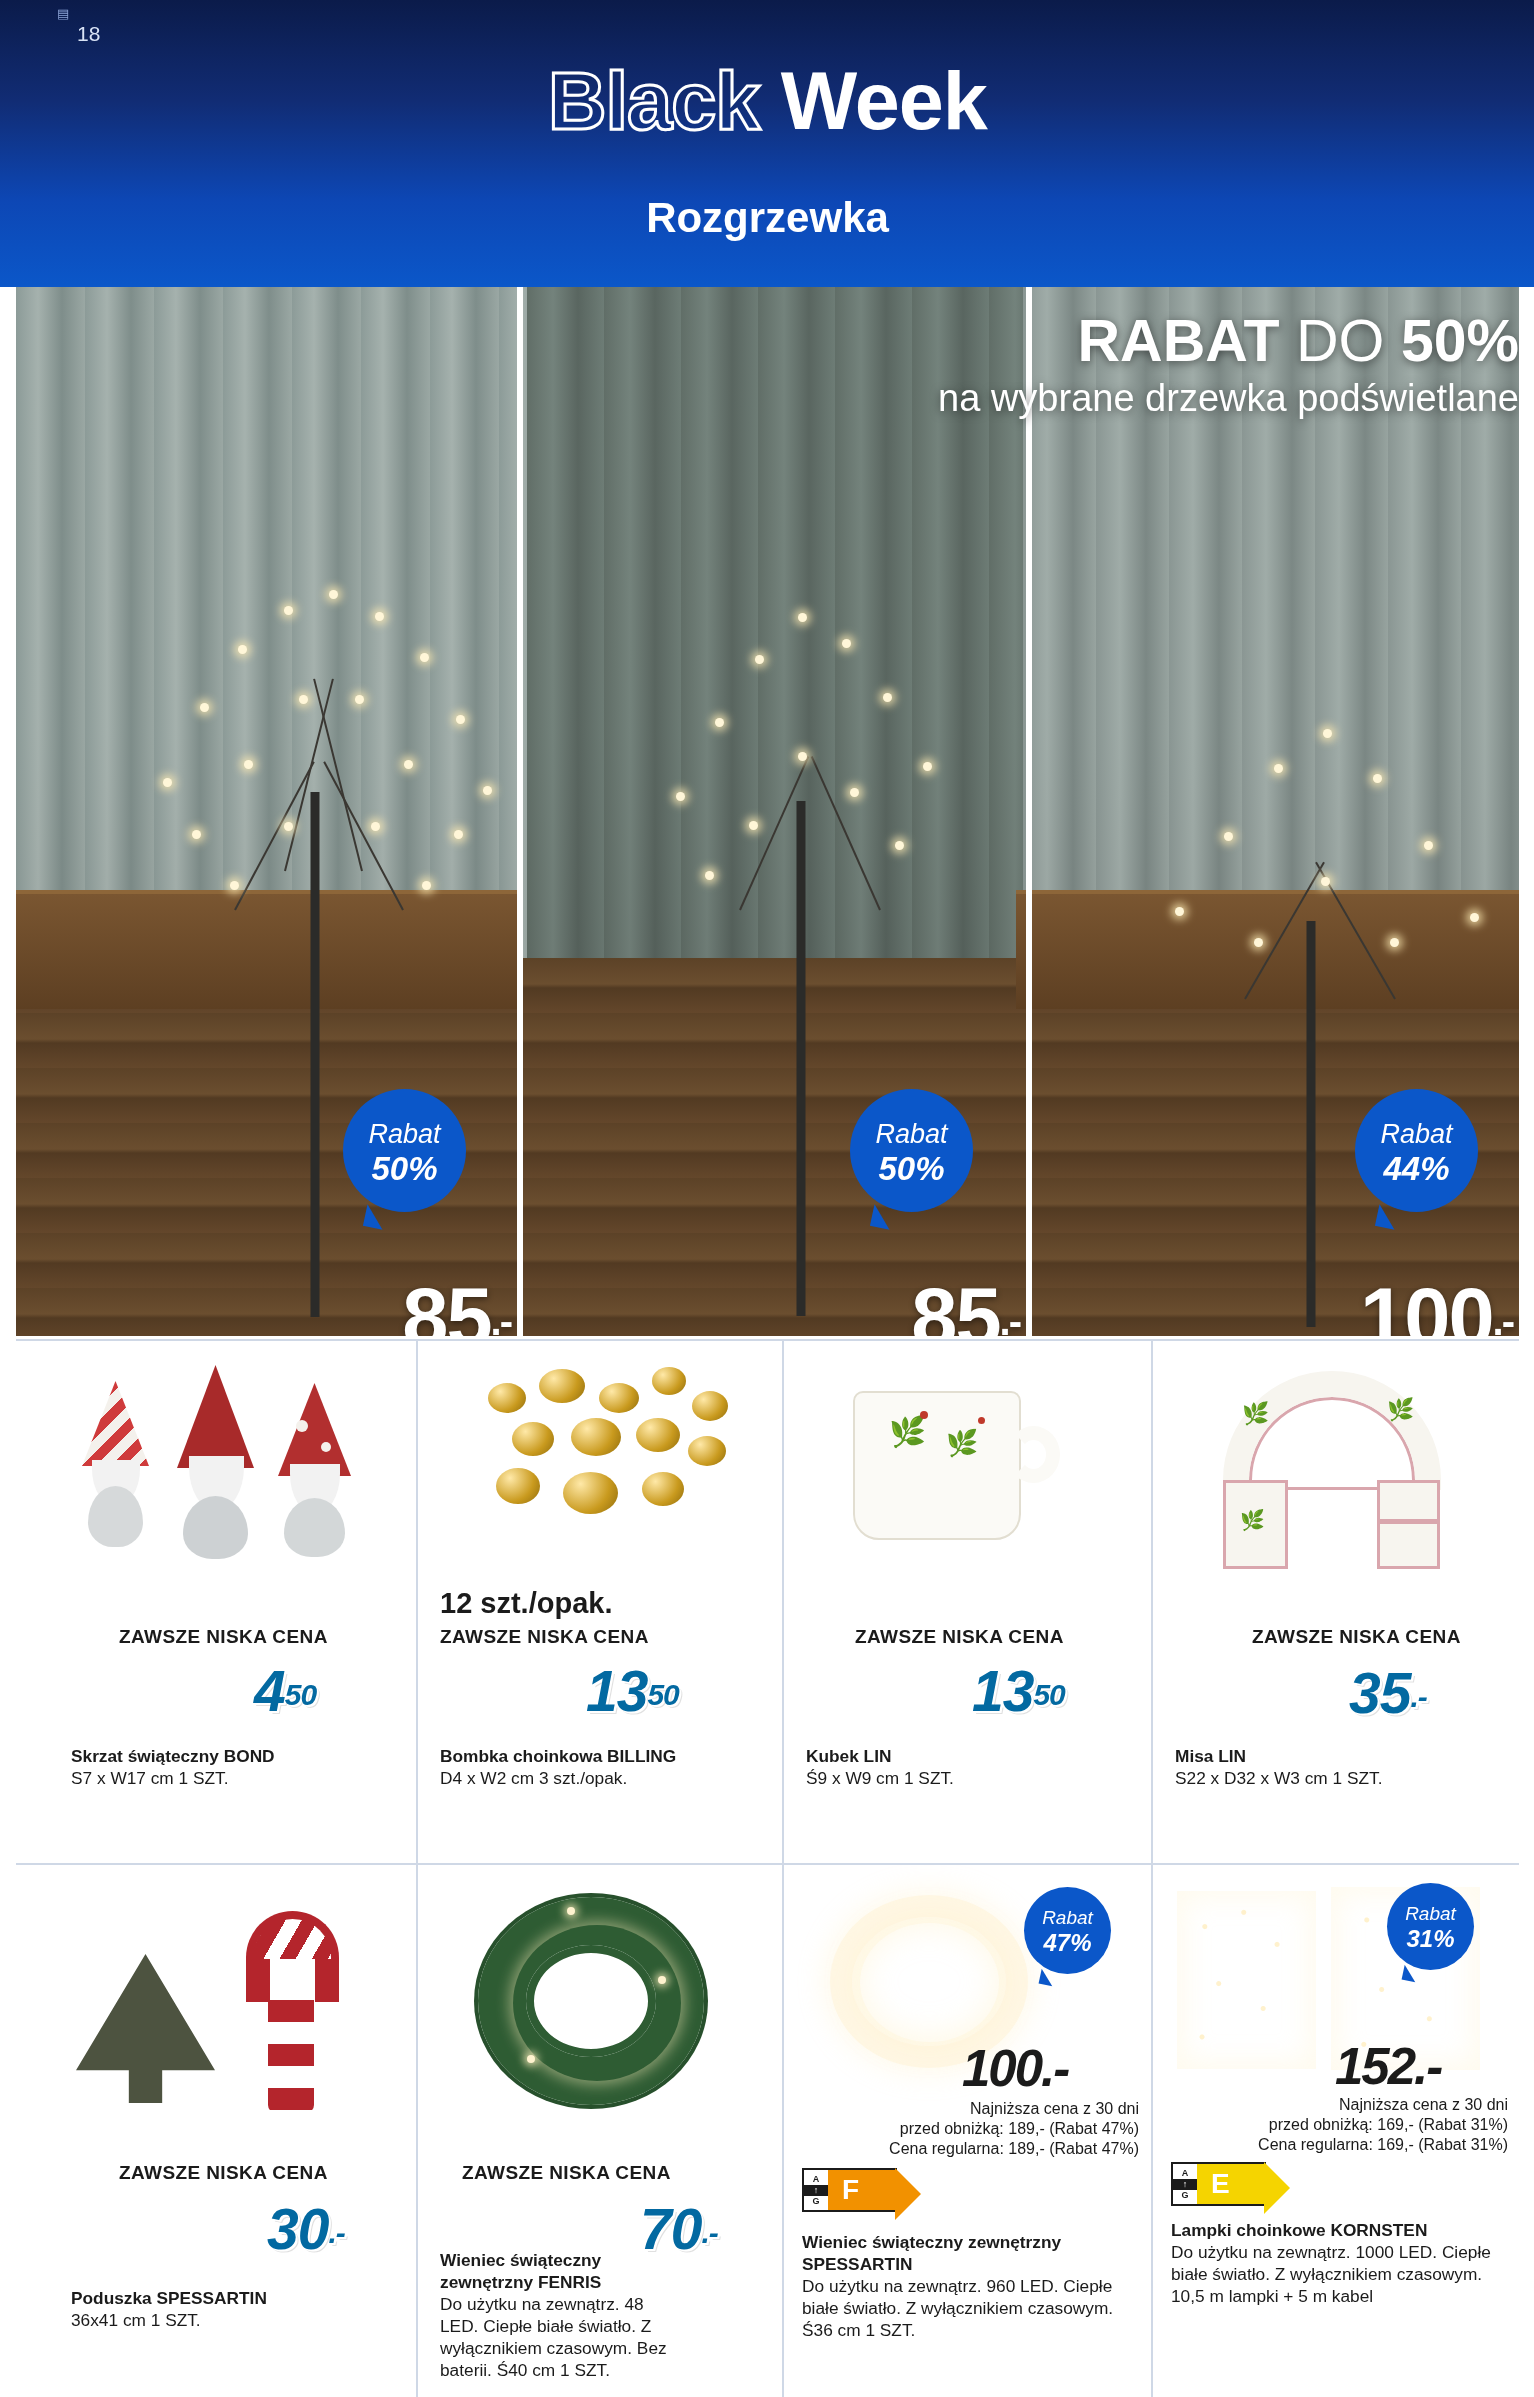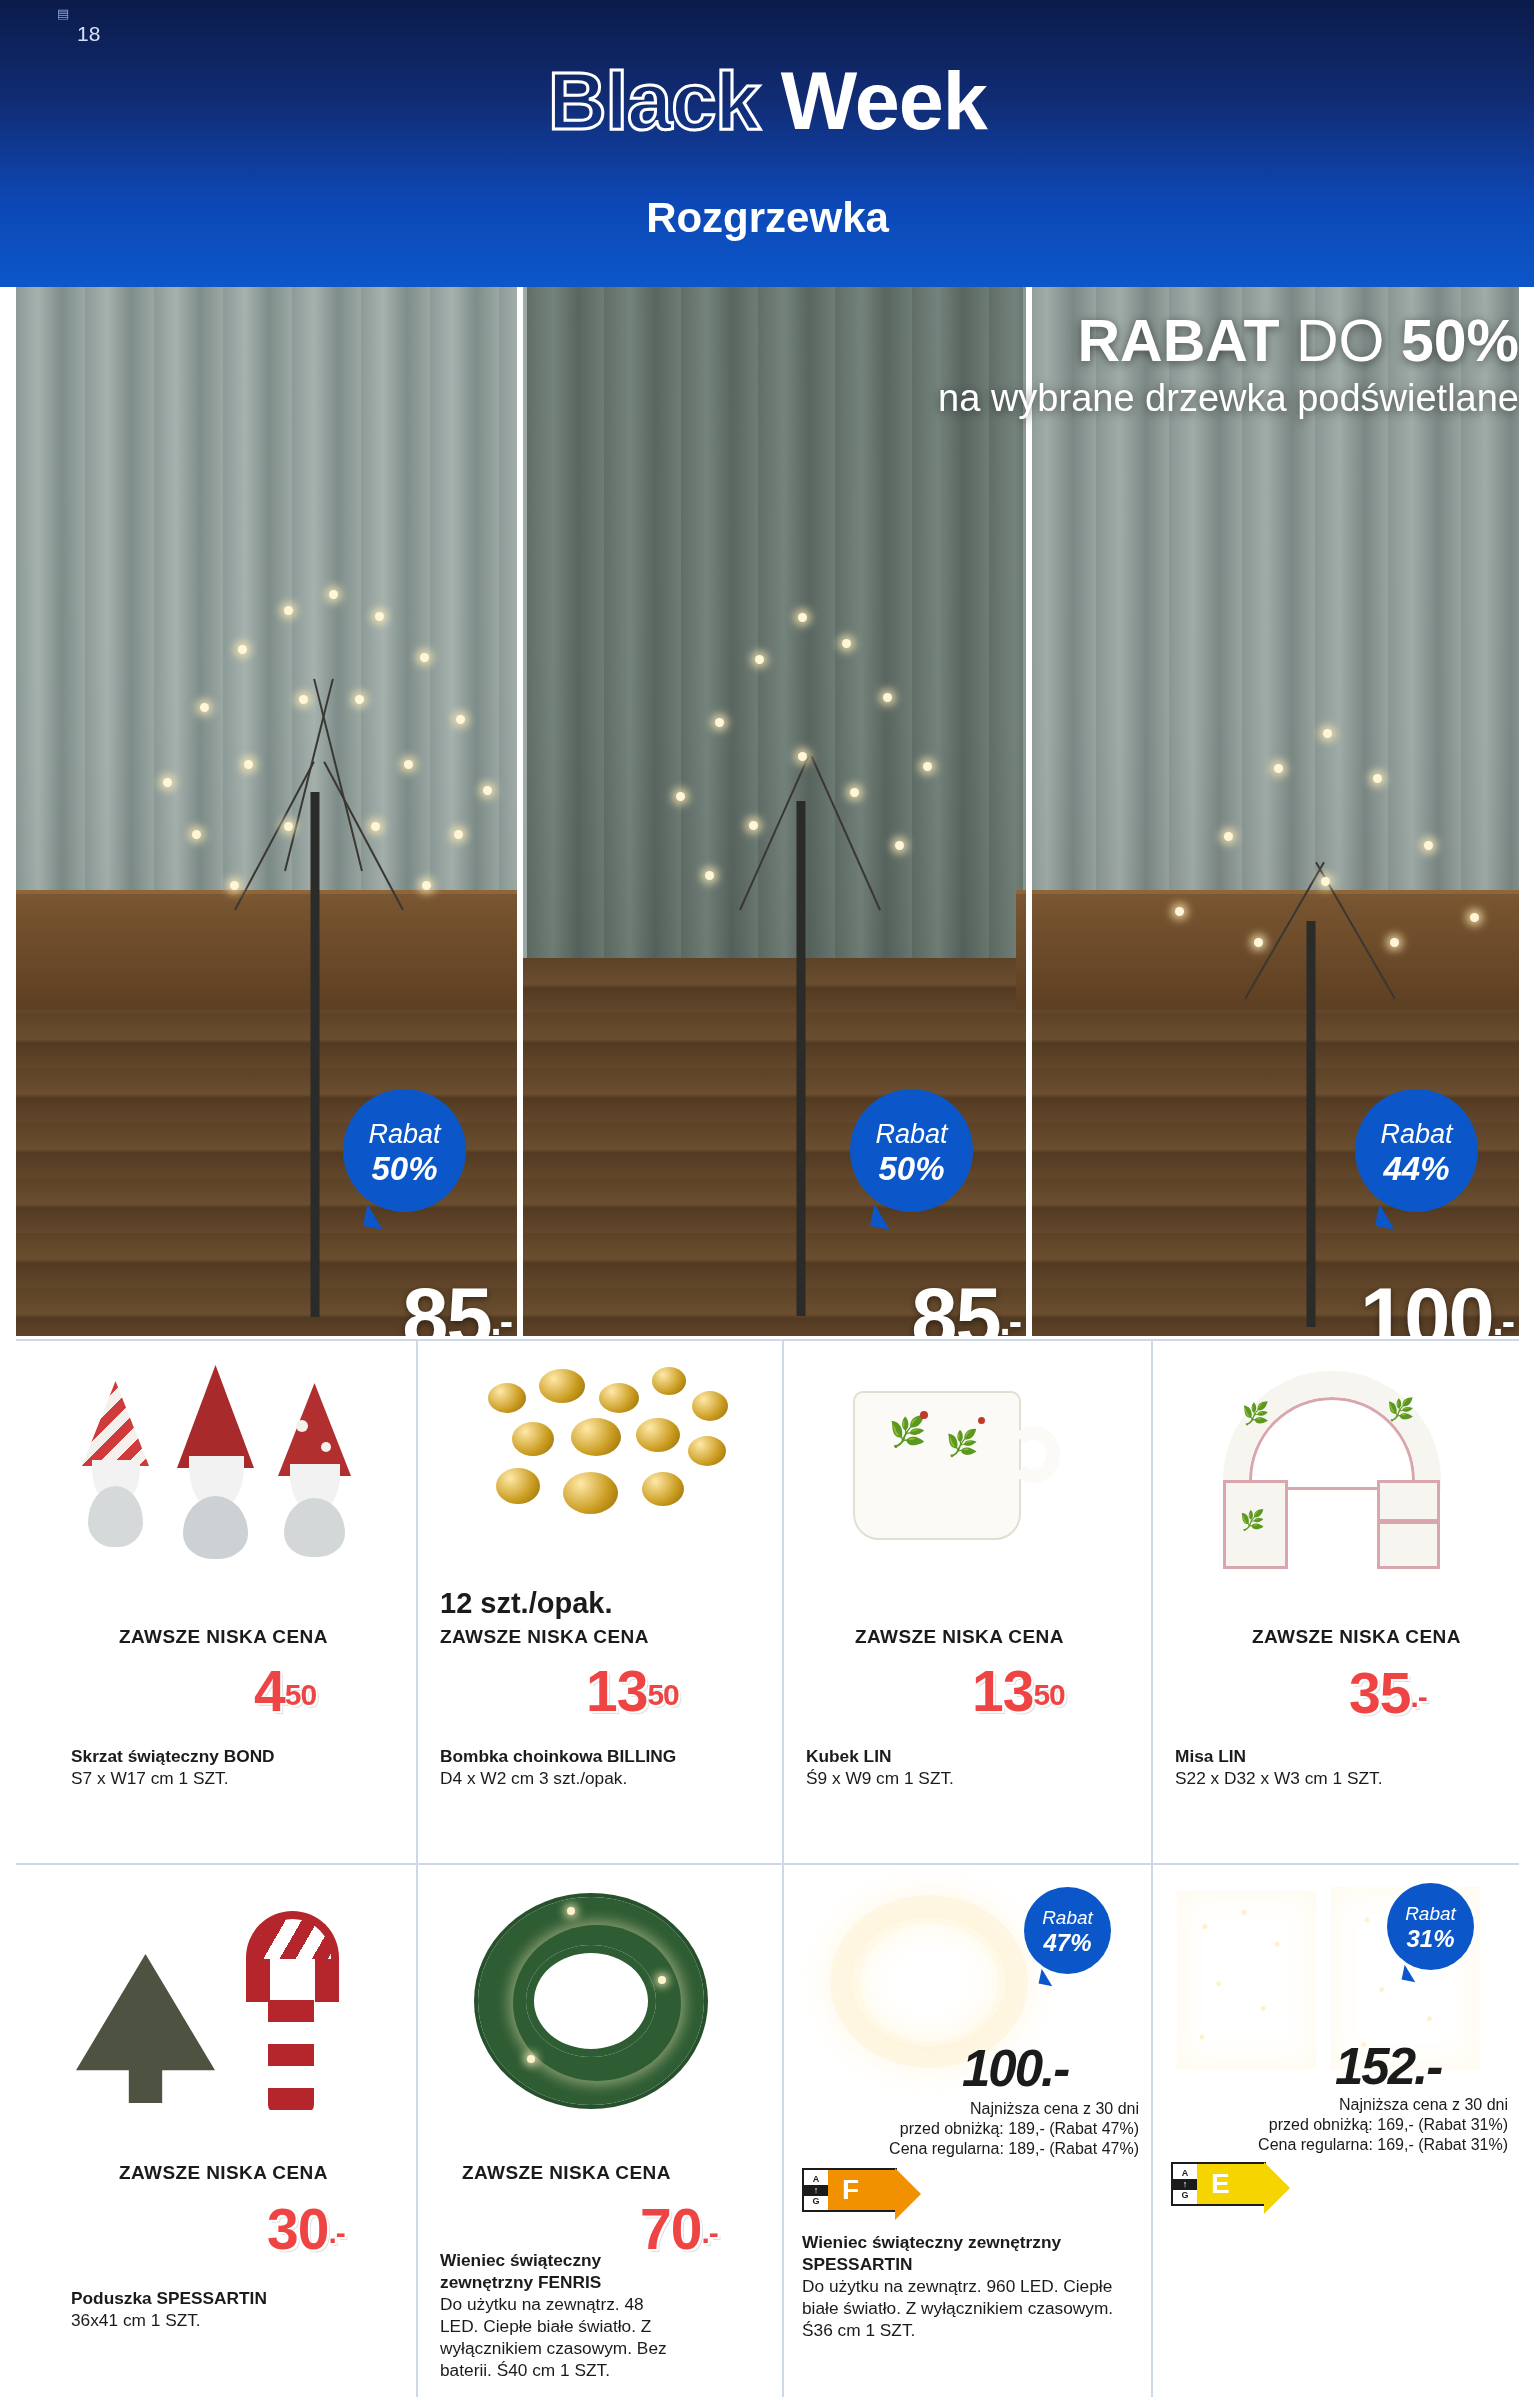--- a/index.html
+++ b/index.html
@@ -244,22 +244,23 @@
   .always {
     position: absolute;
     font-size: 19px;
     font-weight: bold;
     color: #1b1b1b;
     letter-spacing: 0.4px;
   }
   .pricetag {
     position: absolute;
     font-weight: bold;
-    color: #ef4444;
+    color: #0369a1;
     letter-spacing: -1px;
+    font-style: italic;
     text-shadow: 2px 2px 0 #ffffff, 3px 3px 0 rgba(0,0,0,0.12);
   }
   .pricetag .int { font-size: 57px; }
   .pricetag .dec { font-size: 30px; vertical-align: super; }
   .pricetag .cur { font-size: 30px; vertical-align: super; }
   .desc {
     position: absolute;
     font-size: 17.3px;
     line-height: 22px;
     color: #1b1b1b;
@@ -660,17 +661,21 @@
         <div>Cena regularna: 169,- (Rabat 31%)</div>
       </div>
       <div class="energy e-e" style="left:18px; top:297px; height:44px;">
         <div class="atg">
             <b>A</b>
             <b class="mid">↑</b>
             <b>G</b>
           </div>
         <div class="cls" style="width:69px; font-size:28px; line-height:40px;">E</div>
       </div>
+      <div class="desc" style="left:18px; top:354px; width:337px;">
+        <div class="nm">Lampki choinkowe KORNSTEN</div>
+        <div>Do użytku na zewnątrz. 1000 LED. Ciepłe białe światło. Z wyłącznikiem czasowym. 10,5 m lampki + 5 m kabel</div>
+      </div>
     </div>
   </div>
 
 </div>
 
 
 </body></html>

